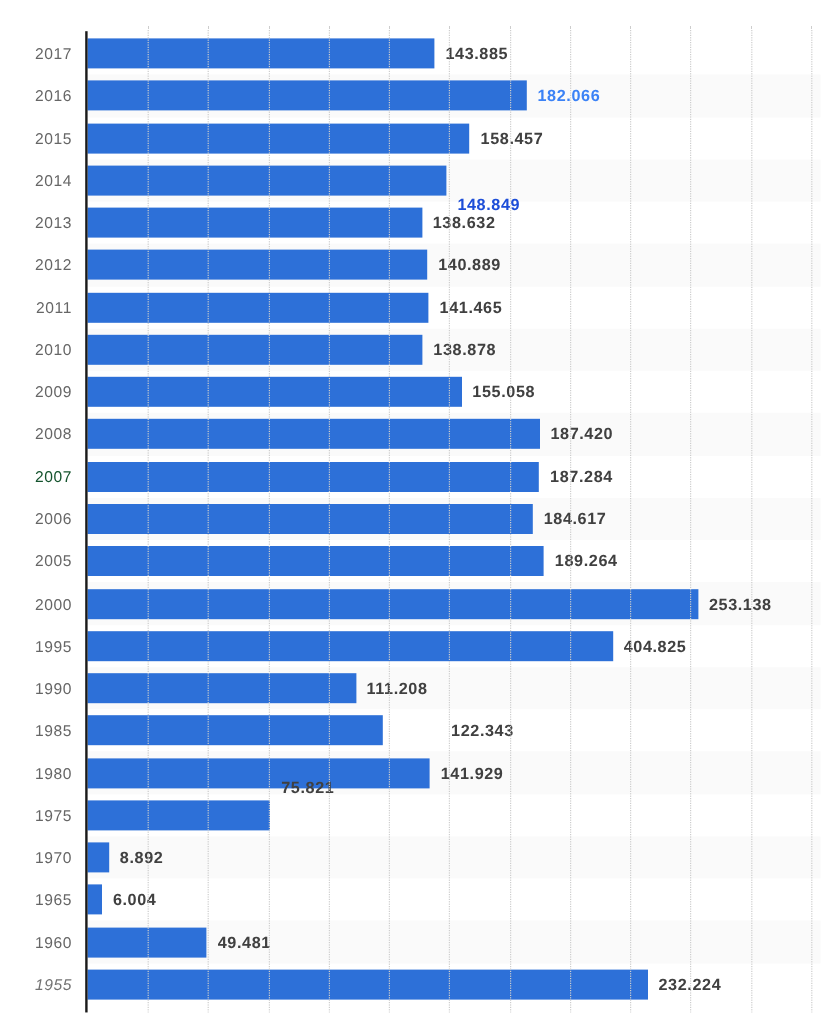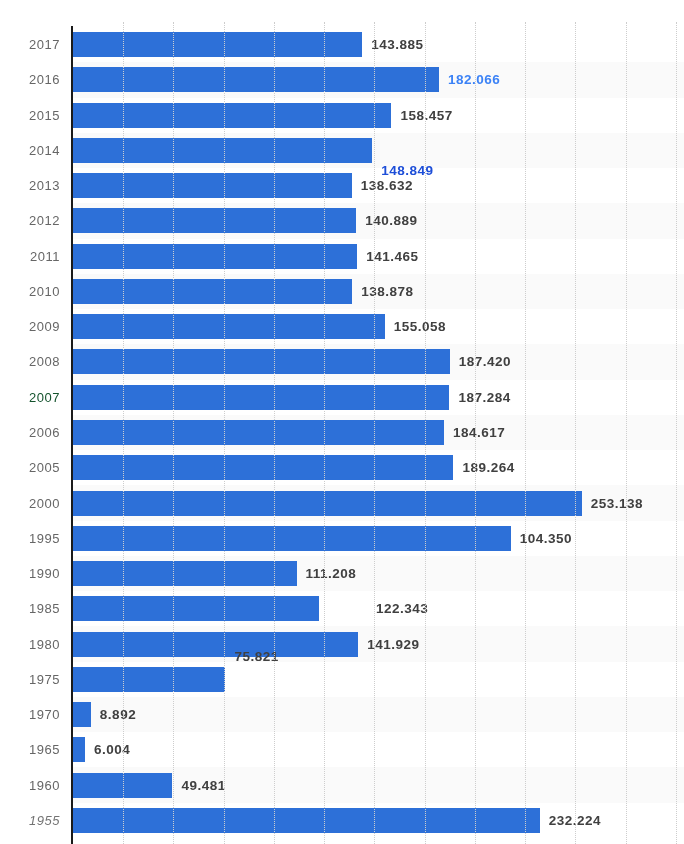--- a/index.html
+++ b/index.html
@@ -110,21 +110,21 @@
       <div class="vlabel" style="top: 322.478px; left: 385.69px; color: rgb(64, 64, 64);">187.420</div>
       <div class="bar" style="top: 357.739px; width: 376.416px; background: rgb(45, 112, 216);"></div>
       <div class="vlabel" style="top: 357.739px; left: 385.416px; color: rgb(64, 64, 64);">187.284</div>
       <div class="bar" style="top: 393px; width: 371.056px; background: rgb(45, 112, 216);"></div>
       <div class="vlabel" style="top: 393px; left: 380.056px; color: rgb(64, 64, 64);">184.617</div>
       <div class="bar" style="top: 428.261px; width: 380.396px; background: rgb(45, 112, 216);"></div>
       <div class="vlabel" style="top: 428.261px; left: 389.396px; color: rgb(64, 64, 64);">189.264</div>
       <div class="bar" style="top: 463.522px; width: 508.774px; background: rgb(45, 112, 216);"></div>
       <div class="vlabel" style="top: 463.522px; left: 517.774px; color: rgb(64, 64, 64);">253.138</div>
       <div class="bar" style="top: 498.783px; width: 437.731px; background: rgb(45, 112, 216);"></div>
-      <div class="vlabel" style="top: 498.783px; left: 446.731px; color: rgb(64, 64, 64);">104.350</div>
+      <div class="vlabel" style="top: 498.783px; left: 446.731px; color: rgb(64, 64, 64);">404.825</div>
       <div class="bar" style="top: 534.043px; width: 223.513px; background: rgb(45, 112, 216);"></div>
       <div class="vlabel" style="top: 534.043px; left: 232.513px; color: rgb(64, 64, 64);">111.208</div>
       <div class="bar" style="top: 569.304px; width: 245.893px; background: rgb(45, 112, 216);"></div>
       <div class="vlabel" style="top: 569.304px; left: 254.893px; color: rgb(64, 64, 64); margin-left: 48px;">122.343</div>
       <div class="bar" style="top: 604.565px; width: 285.259px; background: rgb(45, 112, 216);"></div>
       <div class="vlabel" style="top: 604.565px; left: 294.259px; color: rgb(64, 64, 64);">141.929</div>
       <div class="bar" style="top: 639.826px; width: 152.39px; background: rgb(45, 112, 216);"></div>
       <div class="vlabel" style="top: 617px; left: 161.39px; color: rgb(64, 64, 64);">75.821</div>
       <div class="bar" style="top: 675.087px; width: 17.8717px; background: rgb(45, 112, 216);"></div>
       <div class="vlabel" style="top: 675.087px; left: 26.8717px; color: rgb(64, 64, 64);">8.892</div>

